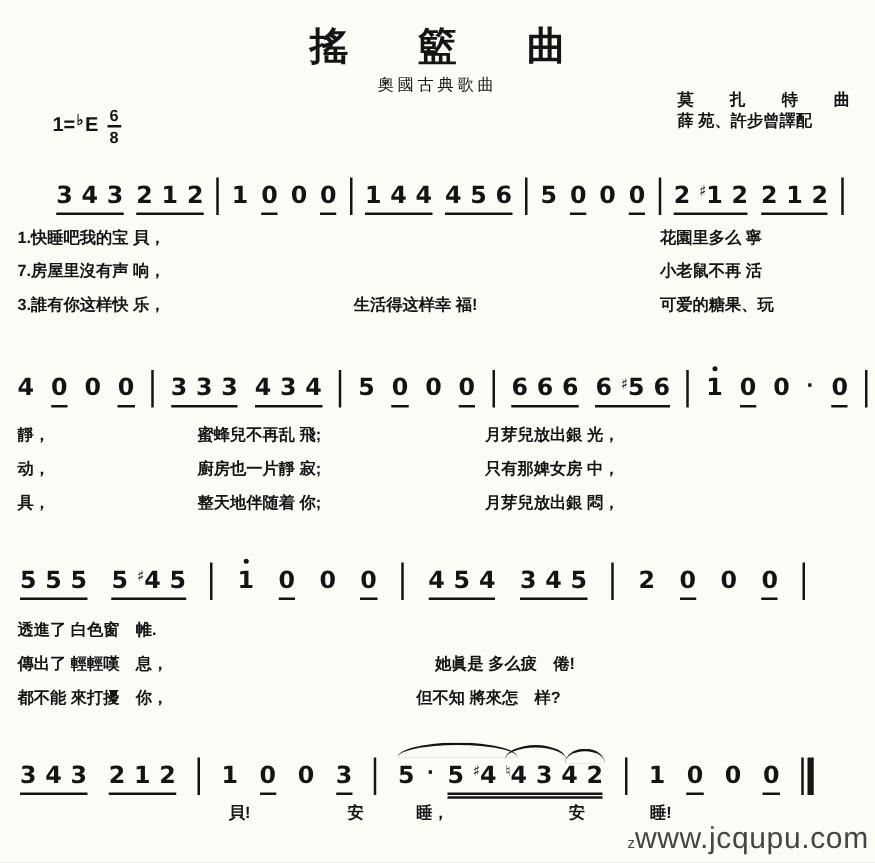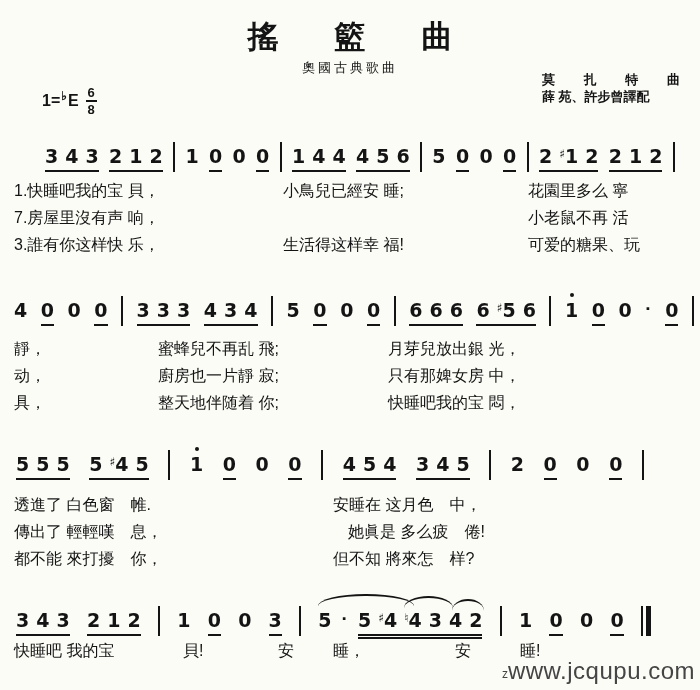--- a/index.html
+++ b/index.html
@@ -41,21 +41,21 @@
   .slurwrap{position:relative;display:flex;align-items:flex-end;gap:10px;}
   .arc{position:absolute;height:10px;border-top:2px solid #141414;
        border-radius:50% 50% 0 0/100% 100% 0 0;}
   .arc.a1{left:0;width:58%;top:-15px;}
   .arc.a2{left:52%;width:30%;top:-13px;}
   .arc.a3{right:-2px;width:20%;top:-10px;}
 
   
   .lyblock{position:absolute;left:0;width:700px;}
   .lyrow{position:relative;height:27px;}
-  .lseg{position:absolute;top:0;font-size:16px;font-weight:normal;white-space:pre;}
+  .lseg{position:absolute;top:0;font-size:13px;font-weight:bold;white-space:pre;}
   .ly4{position:absolute;left:0;width:700px;height:27px;}
 
   
   .watermark{position:absolute;right:5px;bottom:7px;display:flex;align-items:flex-end;
              color:#454545;}
   .watermark .wm-pre{font-size:12px;line-height:1;margin-bottom:3px;}
   .watermark .wm-text{font-size:24px;line-height:1;letter-spacing:0.5px;}
 </style>
 </head>
 <body>
@@ -125,21 +125,20 @@
       <span class="group">
         <span class="note">2</span>
         <span class="note">1</span>
         <span class="note">2</span>
       </span>
       <span class="bar"></span>
     </div>
   <div class="lyblock" id="ly1" style="top:181px;">
       <div class="lyrow">
         <span class="lseg" style="left: 14px;">1.快睡吧我的宝 貝，</span>
-        <span class="lseg" style="left: 283px;">小鳥兒已經安 睡;</span>
         <span class="lseg" style="left: 528px;">花園里多么 寧</span>
       </div>
       <div class="lyrow">
         <span class="lseg" style="left: 14px;">7.房屋里沒有声 响，</span>
         <span class="lseg" style="left: 528px;">小老鼠不再 活</span>
       </div>
       <div class="lyrow">
         <span class="lseg" style="left: 14px;">3.誰有你这样快 乐，</span>
         <span class="lseg" style="left: 283px;">生活得这样幸 福!</span>
         <span class="lseg" style="left: 528px;">可爱的糖果、玩</span>
@@ -193,21 +192,21 @@
         <span class="lseg" style="left: 388px; text-align: center;">月芽兒放出銀 光，</span>
       </div>
       <div class="lyrow">
         <span class="lseg" style="left: 14px;">动，</span>
         <span class="lseg" style="left: 158px;">廚房也一片靜 寂;</span>
         <span class="lseg" style="left: 388px;">只有那婢女房 中，</span>
       </div>
       <div class="lyrow">
         <span class="lseg" style="left: 14px;">具，</span>
         <span class="lseg" style="left: 158px;">整天地伴随着 你;</span>
-        <span class="lseg" style="left: 388px;">快睡吧我的宝 悶，</span>
+        <span class="lseg" style="left: 388px;">月芽兒放出銀 悶，</span>
       </div>
     </div>
 
   <div class="system" id="sys3" style="top:450px;left:16px;width:628px;">
       <span class="group">
         <span class="note">5</span>
         <span class="note">5</span>
         <span class="note">5</span>
       </span>
       <span class="group">
@@ -234,21 +233,20 @@
       <span class="bar"></span>
       <span class="note">2</span>
       <span class="note u1">0</span>
       <span class="note">0</span>
       <span class="note u1">0</span>
       <span class="bar"></span>
     </div>
   <div class="lyblock" id="ly3" style="top:495px;">
       <div class="lyrow">
         <span class="lseg" style="left: 14px;">透進了 白色窗　帷.</span>
-        <span class="lseg" style="left: 333px;">安睡在 这月色　中，</span>
       </div>
       <div class="lyrow">
         <span class="lseg" style="left: 14px;">傳出了 輕輕嘆　息，</span>
         <span class="lseg" style="left: 333px; margin-left: 15px;">她眞是 多么疲　倦!</span>
       </div>
       <div class="lyrow">
         <span class="lseg" style="left: 14px;">都不能 來打擾　你，</span>
         <span class="lseg" style="left: 333px;">但不知 將來怎　样?</span>
       </div>
     </div>
@@ -289,21 +287,20 @@
       <span class="note">1</span>
       <span class="note u1">0</span>
       <span class="note">0</span>
       <span class="note u1">0</span>
       <span class="finalbar">
         <span class="thin"></span>
         <span class="thick"></span>
       </span>
     </div>
   <div class="ly4" id="ly4" style="top:641px;">
-      <span class="lseg" style="left: 14px;">快睡吧 我的宝</span>
       <span class="lseg" style="left: 183px;">貝!</span>
       <span class="lseg" style="left: 278px;">安</span>
       <span class="lseg" style="left: 333px;">睡，</span>
       <span class="lseg" style="left: 455px;">安</span>
       <span class="lseg" style="left: 520px;">睡!</span>
     </div>
 
   <div class="watermark">
     <span class="wm-pre">z</span>
     <span class="wm-text">www.jcqupu.com</span>

